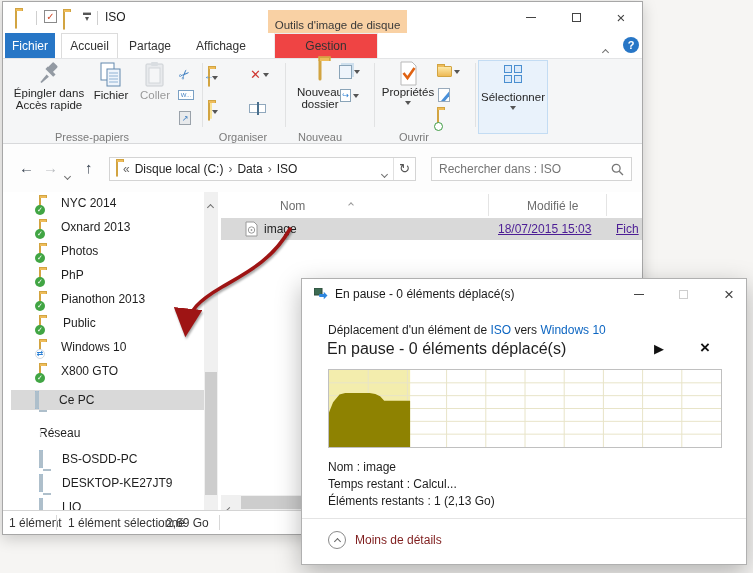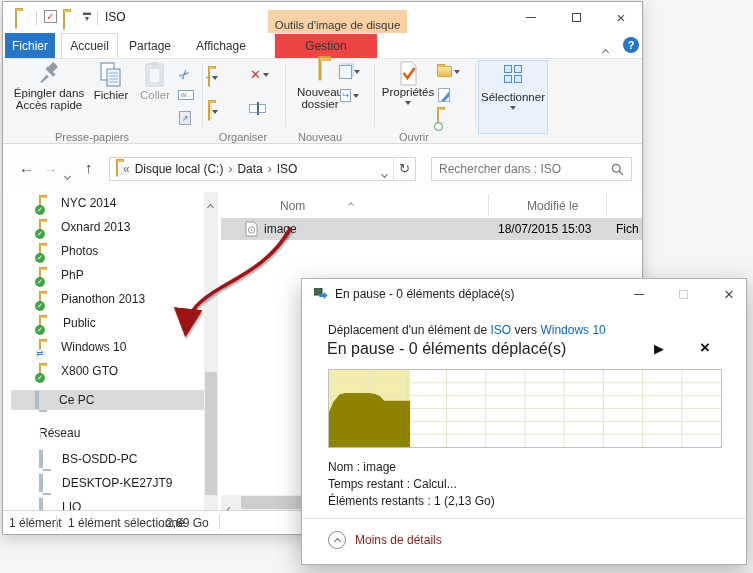--- a/index.html
+++ b/index.html
@@ -89,21 +89,21 @@
   .vthumb { position:absolute; left:1px; top:180px; width:12px; height:123px; background:#cdcdcd; }
   .hscroll { position:absolute; left:218px; top:493px; width:421px; height:15px; background:#f0f0f0; }
   .hthumb { position:absolute; left:20px; top:1px; width:78px; height:13px; background:#cdcdcd; }
 
   .filelist { position:absolute; left:218px; top:190px; width:421px; height:303px;
     background:#fff; overflow:hidden; }
   .colhead { font-size:12px; color:#6d6d6d;margin-left:29px; }
   .col-div { position:absolute; top:2px; width:1px; height:22px; background:#e4e4e4; }
   .filerow { position:absolute; left:0; top:26px; width:421px; height:22px;
     background:var(--selection,#d9d9d9); font-size:12px; color:#1e1e1e; }
-  .filerow .meta { color:#000000; }
+  .filerow .meta { color:#4c1d95;text-decoration:underline; }
 
   .statusbar { position:absolute; left:0; bottom:0; width:100%; height:24px; background:#fff;
     border-top:1px solid #d4d4d4; font-size:12px; color:#333; }
   .st-sep { position:absolute; top:4px; width:1px; height:15px; background:#d8d8d8; }
 
   
   .arrow-svg { position:absolute; left:0; top:0; width:753px; height:573px;
     pointer-events:none; z-index:5; }
 
   

